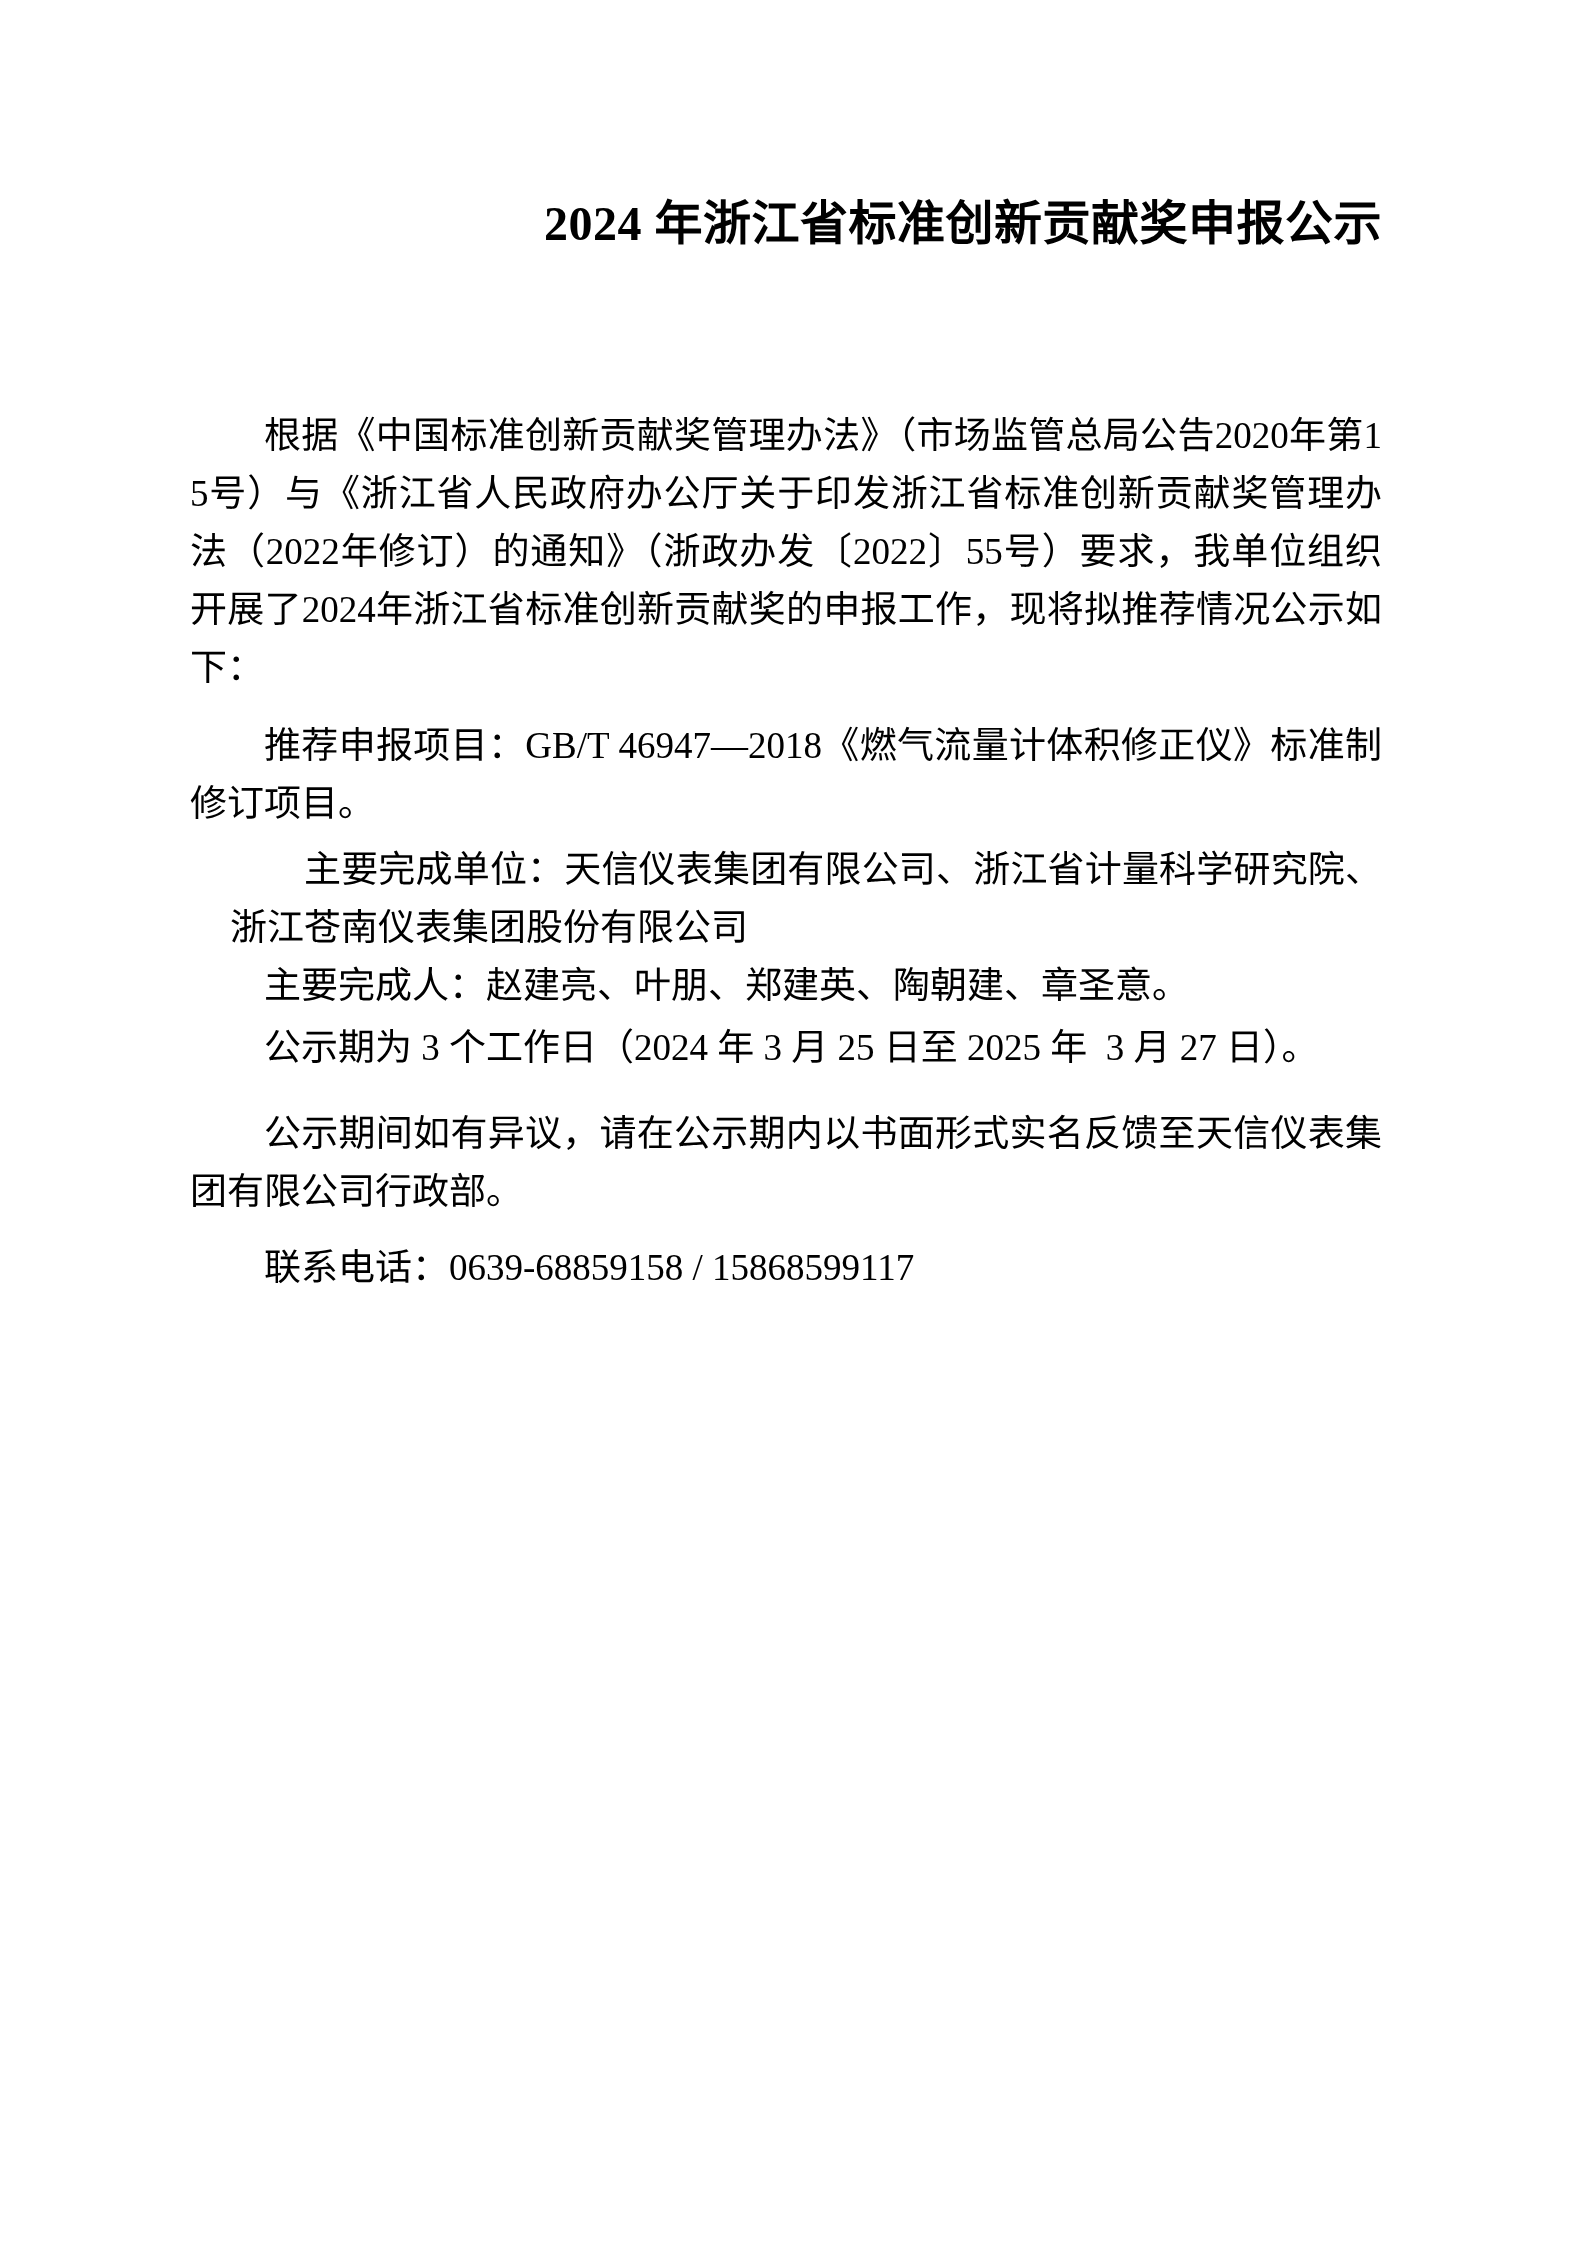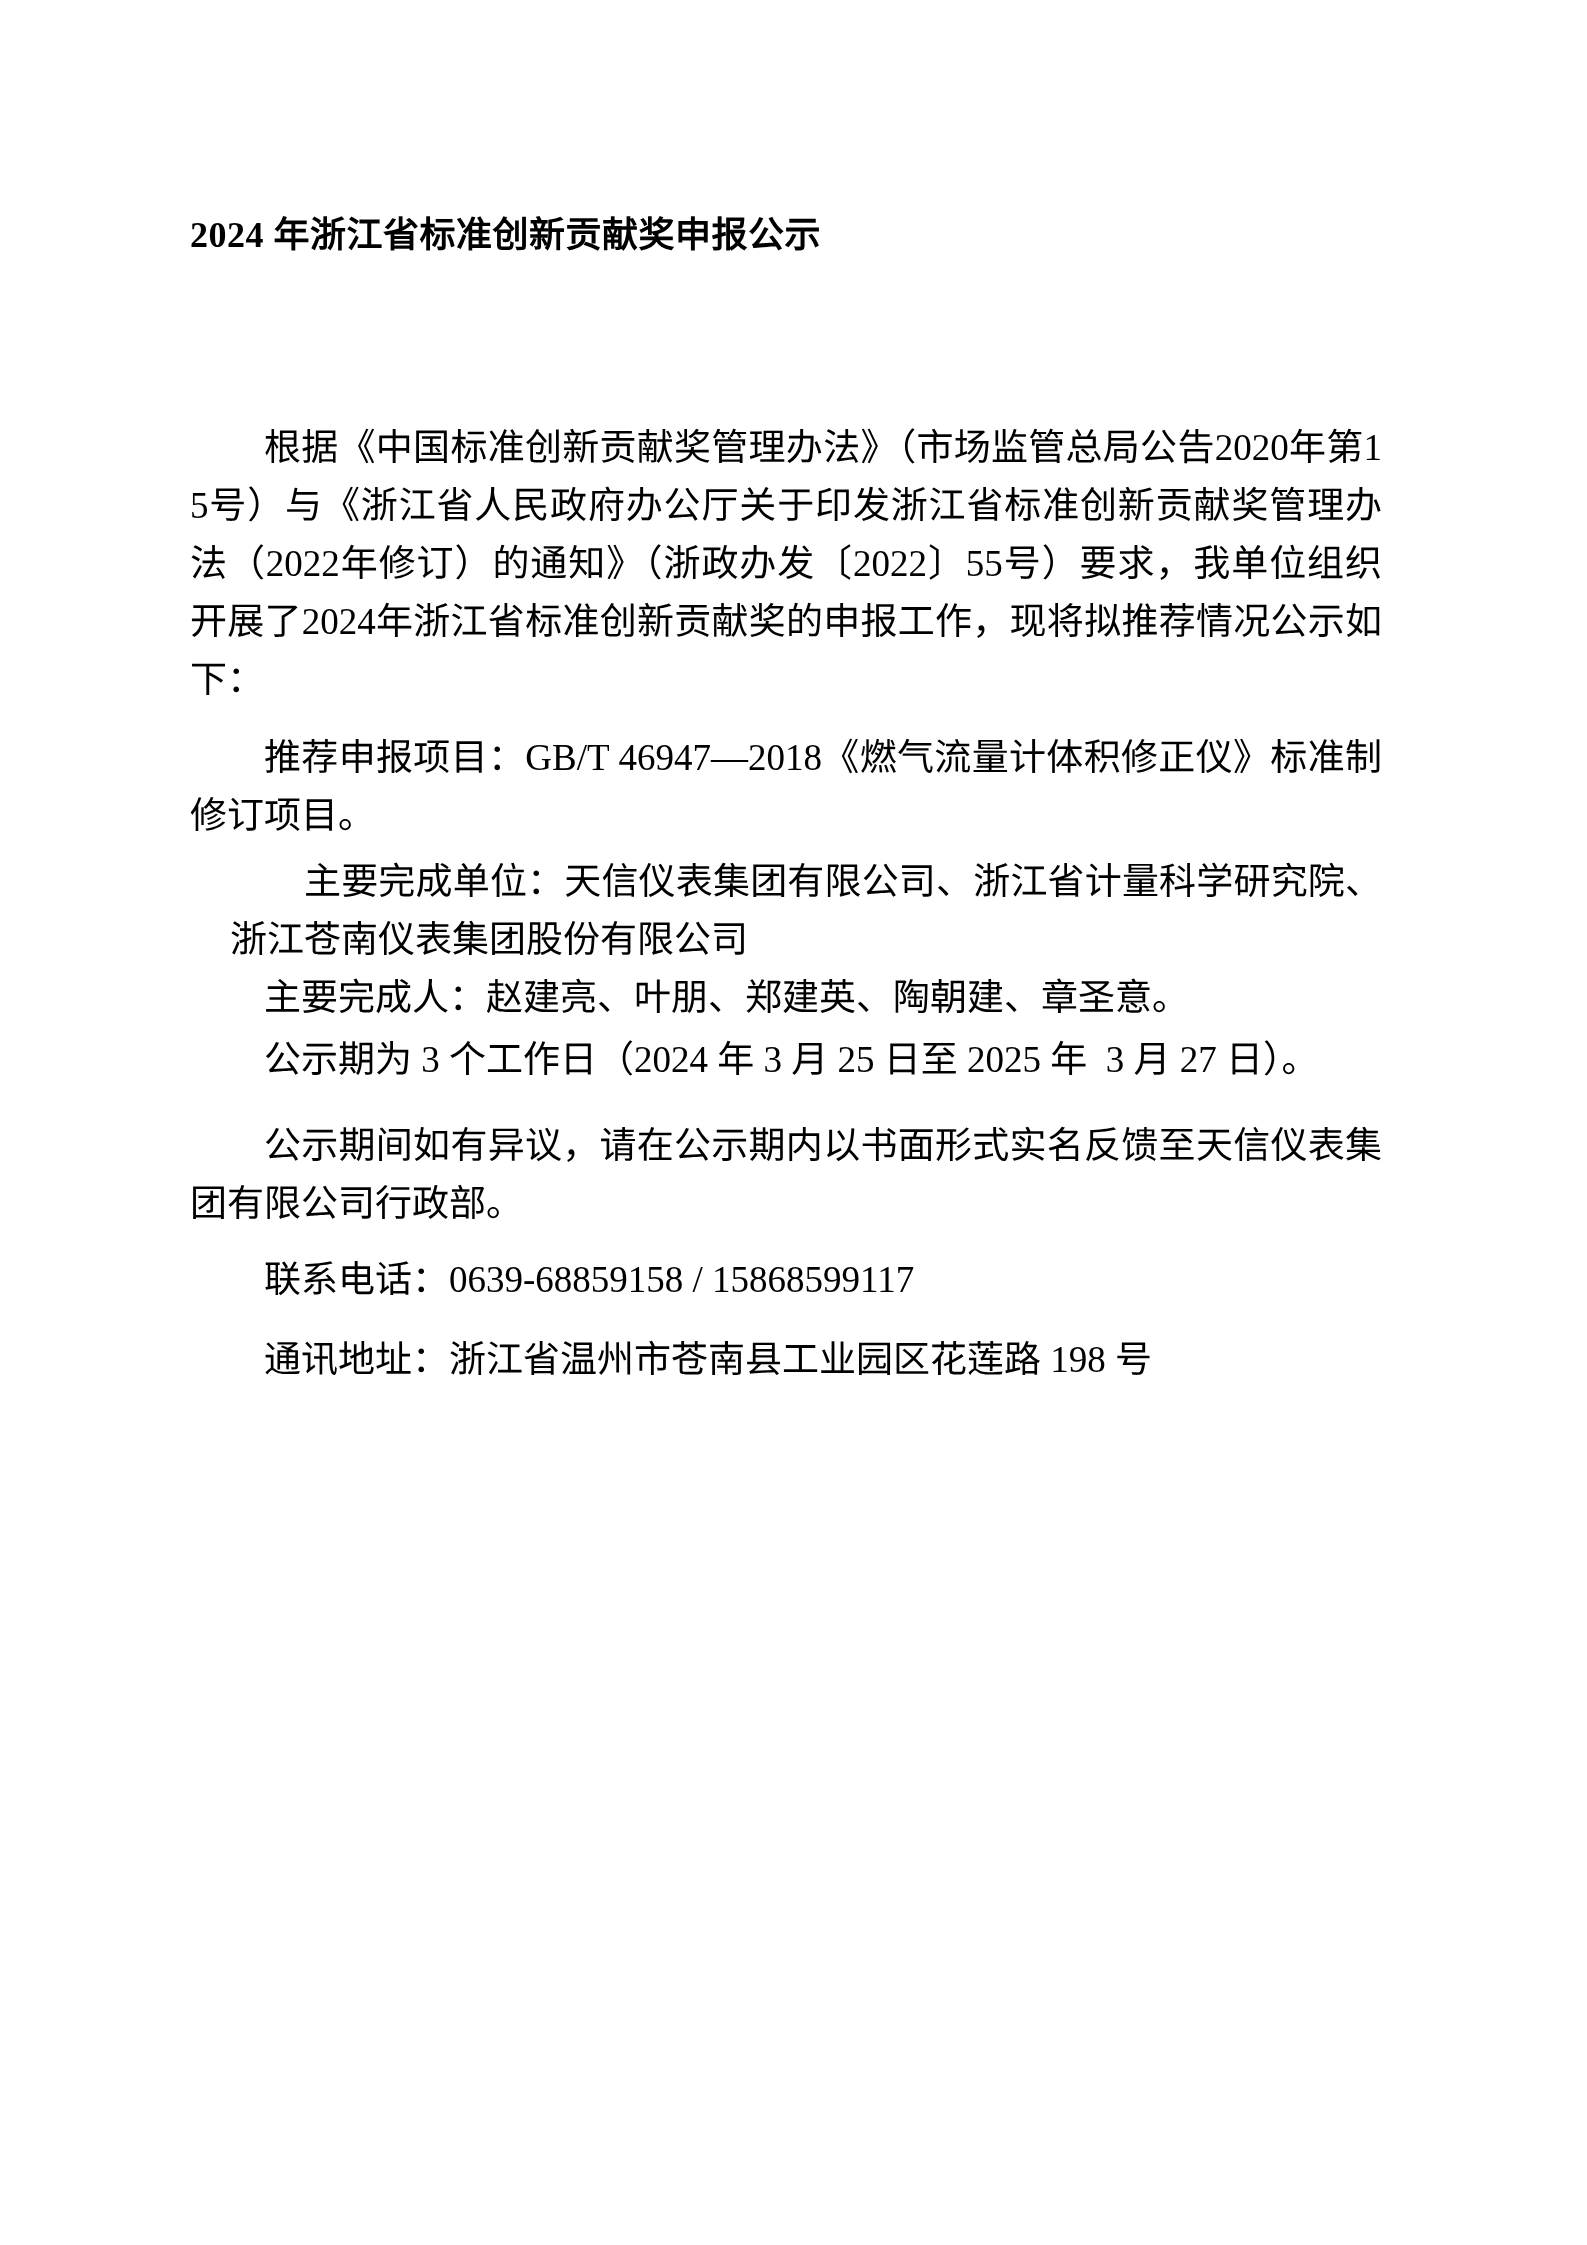--- a/index.html
+++ b/index.html
@@ -12,25 +12,25 @@
       width: 1587px;
       height: 2245px;
       box-sizing: border-box;
       background: #ffffff;
       color: #000000;
       padding: 196px 205px 0 190px;
       font-family: "Liberation Serif", "DejaVu Serif", serif;
       overflow: hidden;
     }
     .doc-title {
-      margin: 12px 0 156px 0;
-      font-size: 36px;
+      margin: 0 0 156px 0;
+      font-size: 48px;
       line-height: 55px;
       font-weight: bold;
-      text-align: left;
+      text-align: right;
       letter-spacing: 0.5px;
       white-space: pre-wrap;
     }
     .para {
       margin: 0;
       font-size: 37px;
       line-height: 58px;
       text-align: justify;
       text-indent: 2em;
       white-space: pre-wrap;
@@ -59,15 +59,14 @@
 
   <p class="para gap-0">主要完成人：赵建亮、叶朋、郑建英、陶朝建、章圣意。</p>
 
   <p class="para gap-4">公示期为 3 个工作日（2024 年 3 月 25 日至 2025 年  3 月 27 日）。</p>
 
   <p class="para gap-28">公示期间如有异议，请在公示期内以书面形式实名反馈至天信仪表集团有限公司行政部。</p>
 
 
   <p class="para gap-18">联系电话：0639-68859158 / 15868599117</p>
 
-  <p class="para gap-22">通讯地址：浙江省温州市苍南县工业园区花莲路 198 号</p>
 
 </div>
 
 </body></html>

